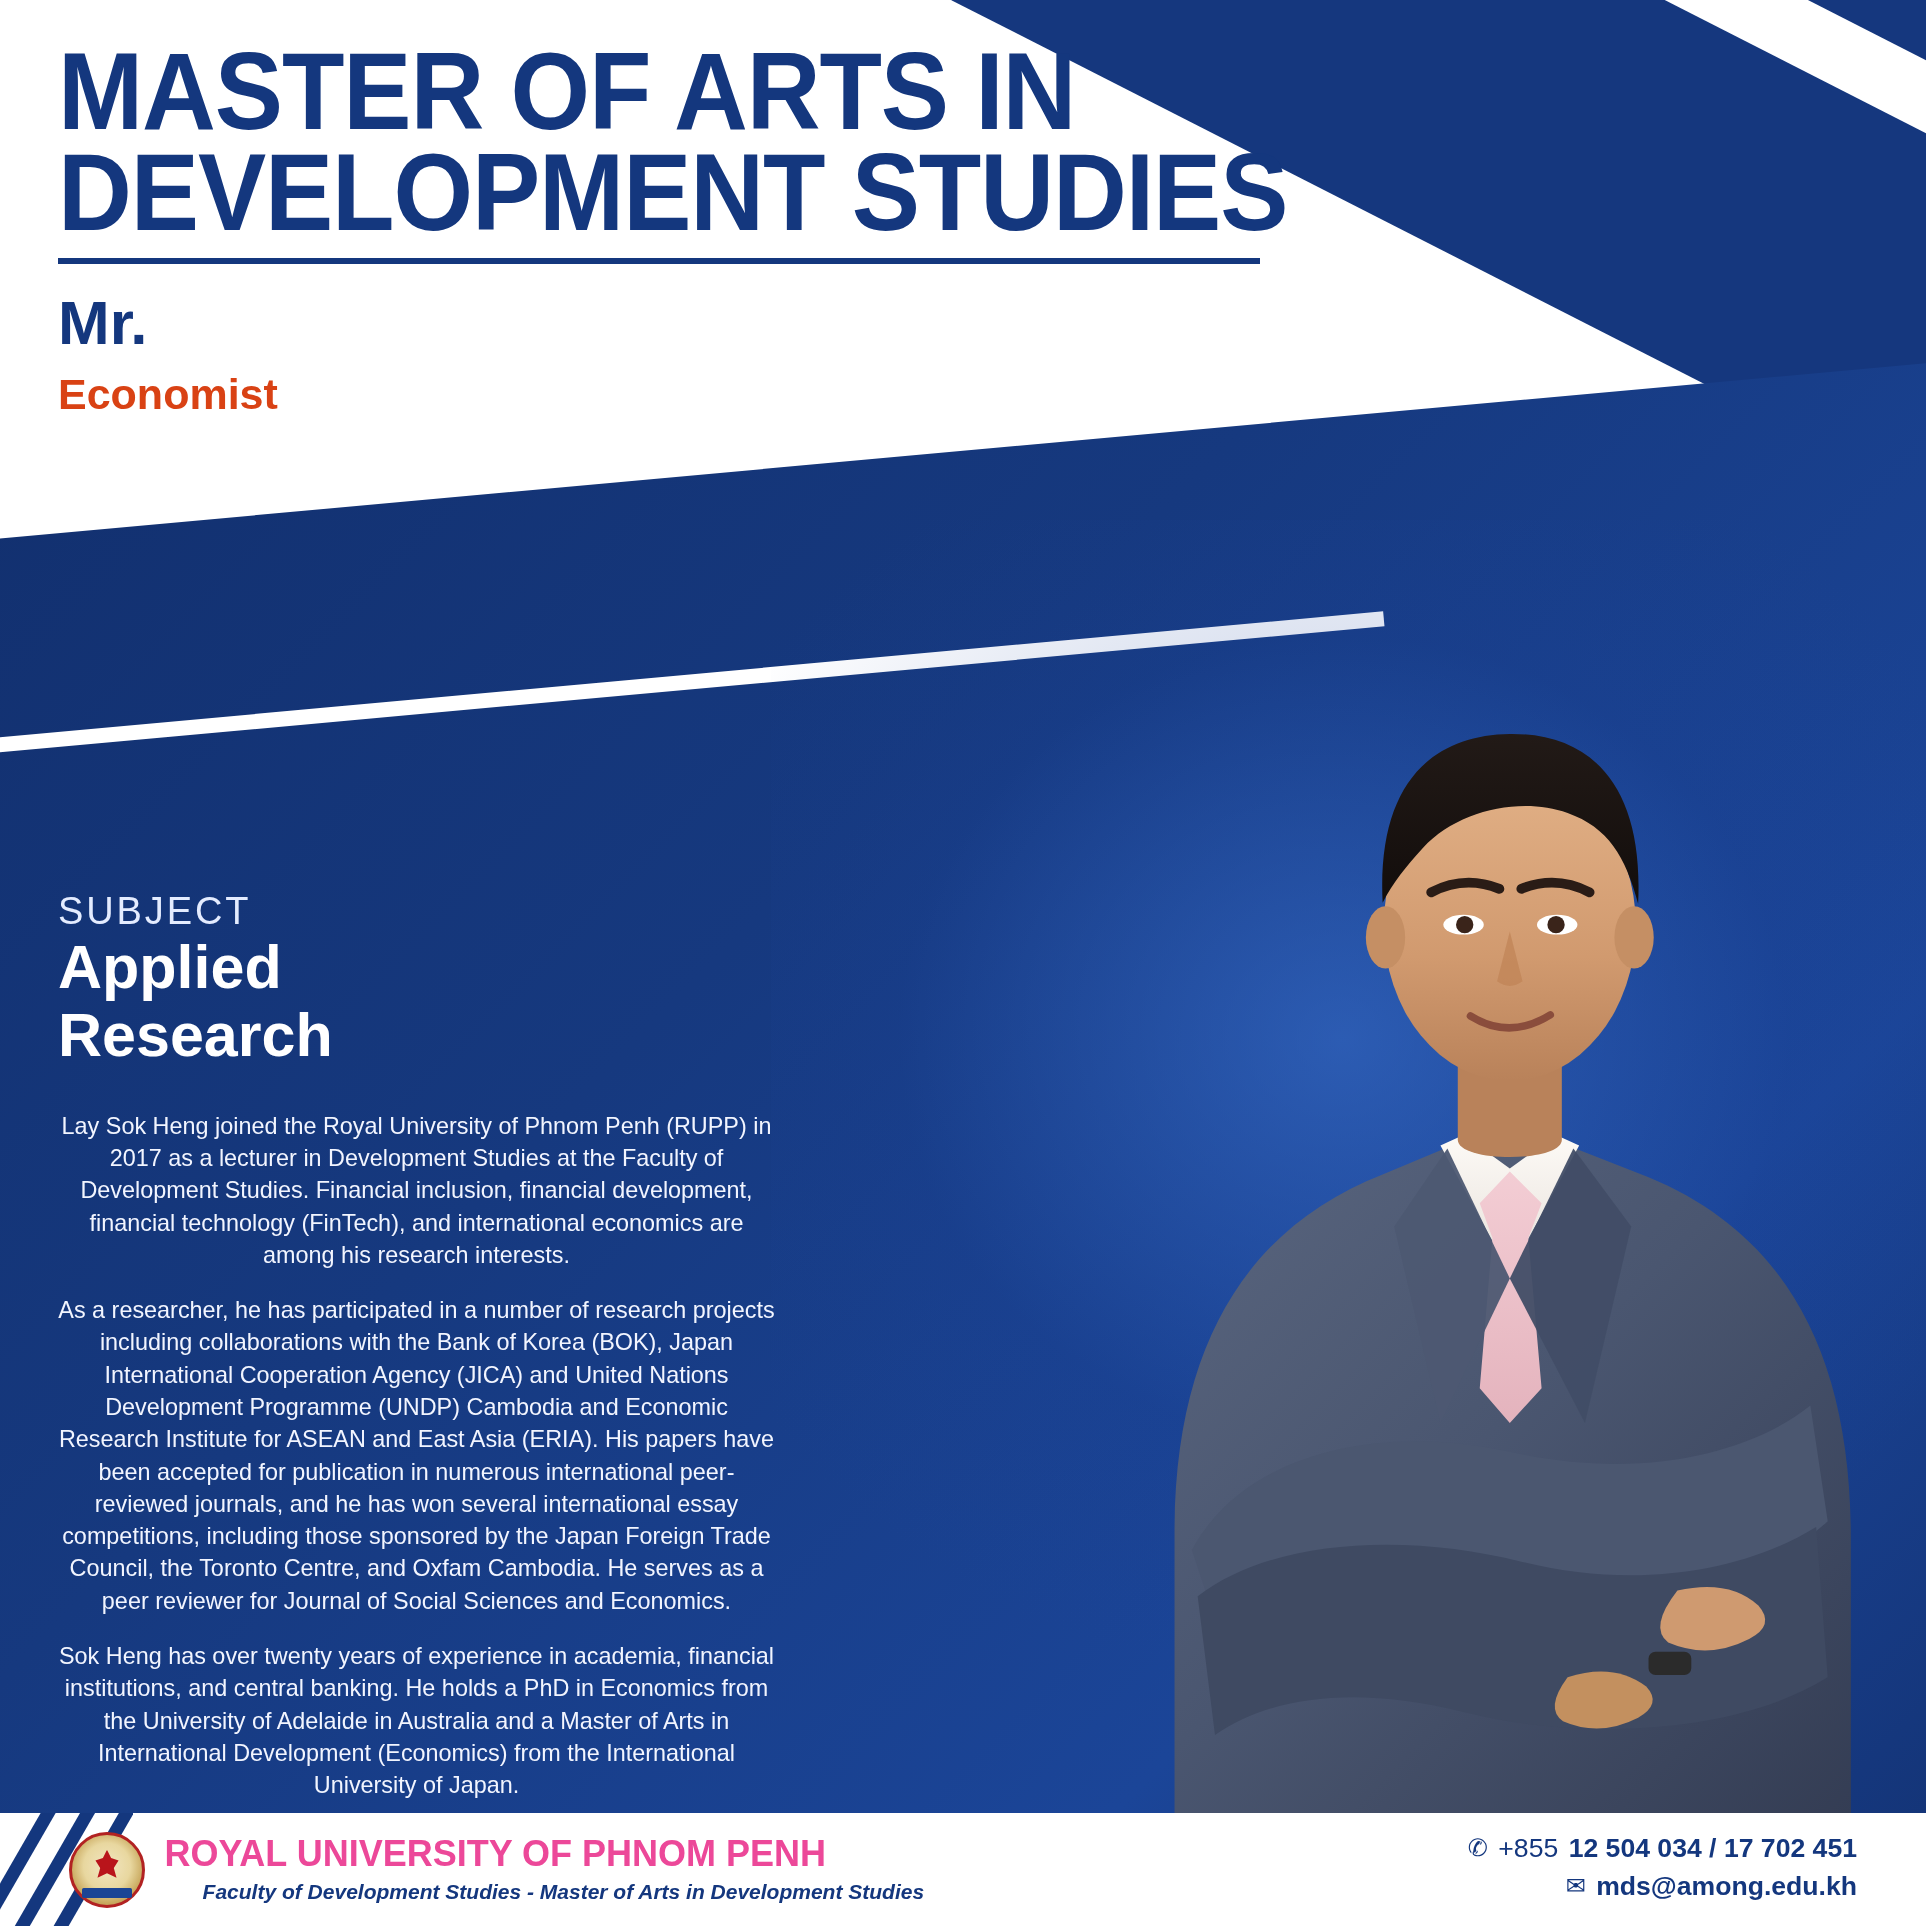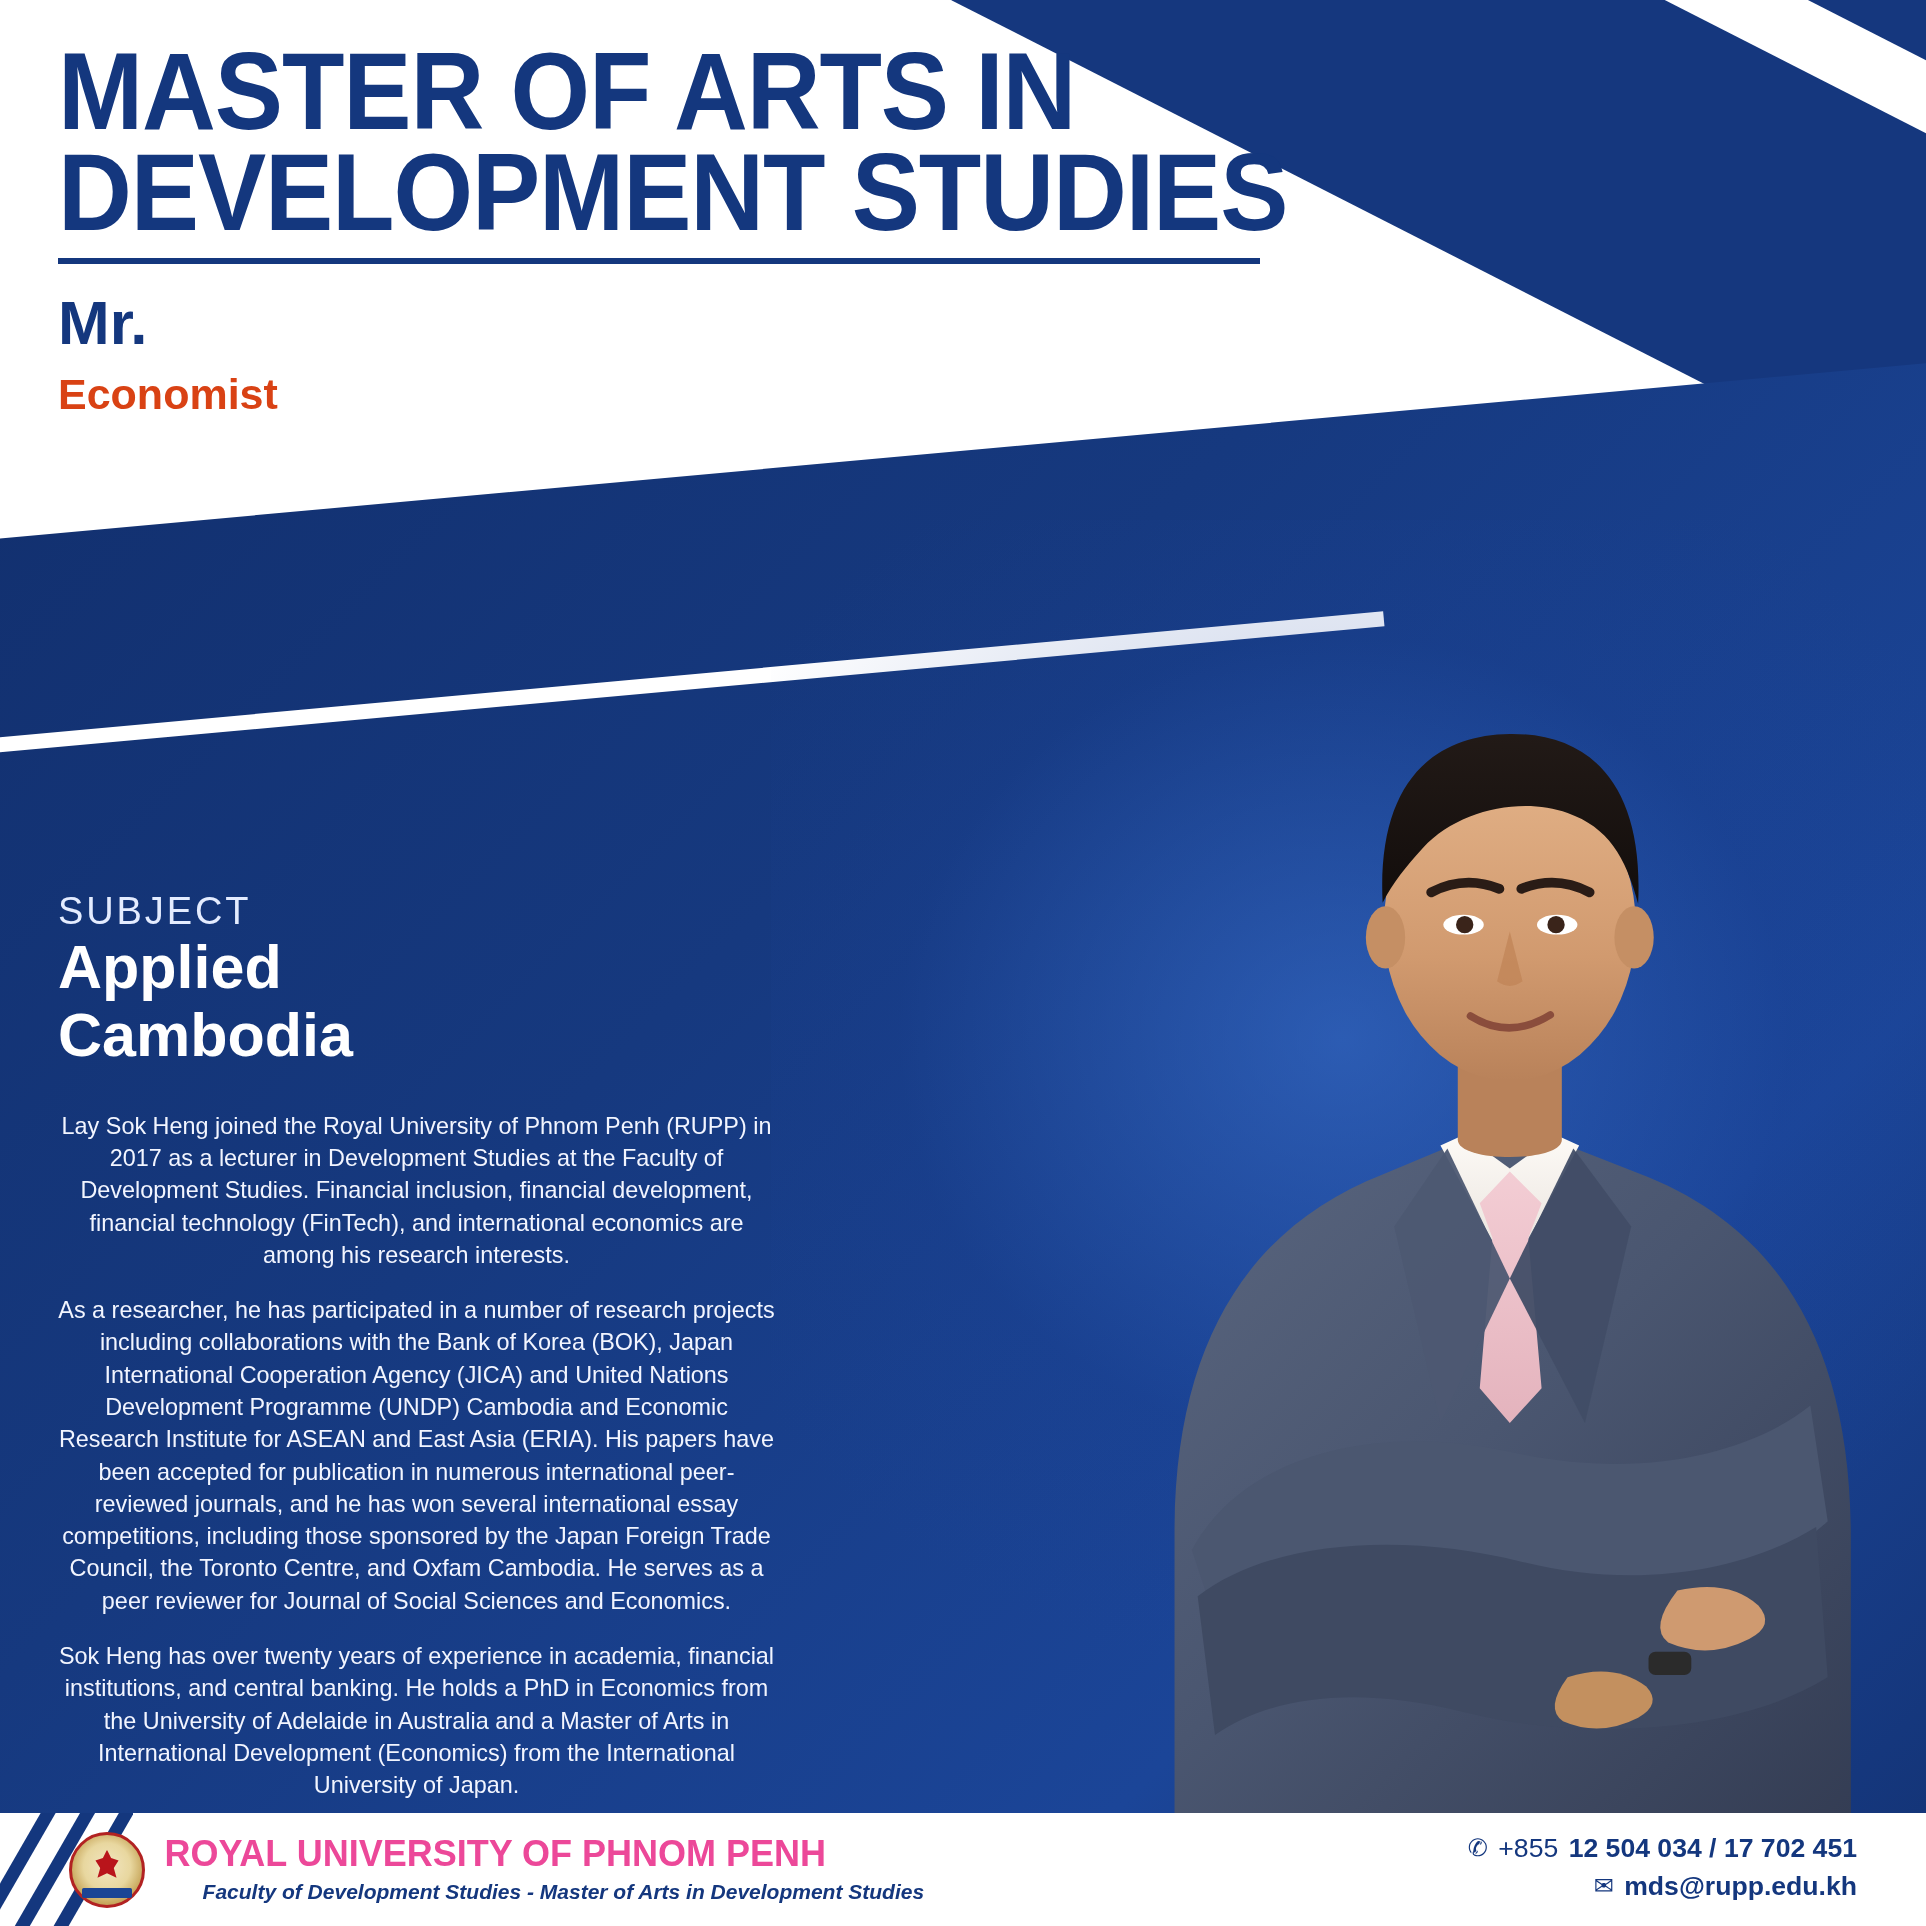--- a/index.html
+++ b/index.html
@@ -348,21 +348,21 @@
     <div class="name-row">
       <span class="name-prefix">Mr.</span>
     </div>
     <div class="role">Economist</div>
   </div>
 
   <div class="left-col">
     <div class="subject-label">SUBJECT</div>
     <div class="subject-value">
       <div>Applied</div>
-      <div>Cambodia</div>
+      <div>Research</div>
     </div>
     <div class="bio">
       <p>Lay Sok Heng joined the Royal University of Phnom Penh (RUPP) in 2017 as a lecturer in Development Studies at the Faculty of Development Studies. Financial inclusion, financial development, financial technology (FinTech), and international economics are among his research interests.</p>
       <p>As a researcher, he has participated in a number of research projects including collaborations with the Bank of Korea (BOK), Japan International Cooperation Agency (JICA) and United Nations Development Programme (UNDP) Cambodia and Economic Research Institute for ASEAN and East Asia (ERIA). His papers have been accepted for publication in numerous international peer-reviewed journals, and he has won several international essay competitions, including those sponsored by the Japan Foreign Trade Council, the Toronto Centre, and Oxfam Cambodia. He serves as a peer reviewer for Journal of Social Sciences and Economics.</p>
       <p>Sok Heng has over twenty years of experience in academia, financial institutions, and central banking. He holds a PhD in Economics from the University of Adelaide in Australia and a Master of Arts in International Development (Economics) from the International University of Japan.</p>
     </div>
   </div>
 
   <div class="footer">
     <div class="footer-slashes">
@@ -380,19 +380,19 @@
     </div>
 
     <div class="footer-right">
       <div class="contact-line">
         <span class="glyph">✆</span>
         <span class="plain">+855</span>
         <span>12 504 034 / 17 702 451</span>
       </div>
       <div class="contact-line">
         <span class="glyph">✉</span>
-        <span>mds@rupp.edu.kh</span>
+        <span>mds@among.edu.kh</span>
       </div>
     </div>
   </div>
 
 </div>
 
 
 </body></html>

